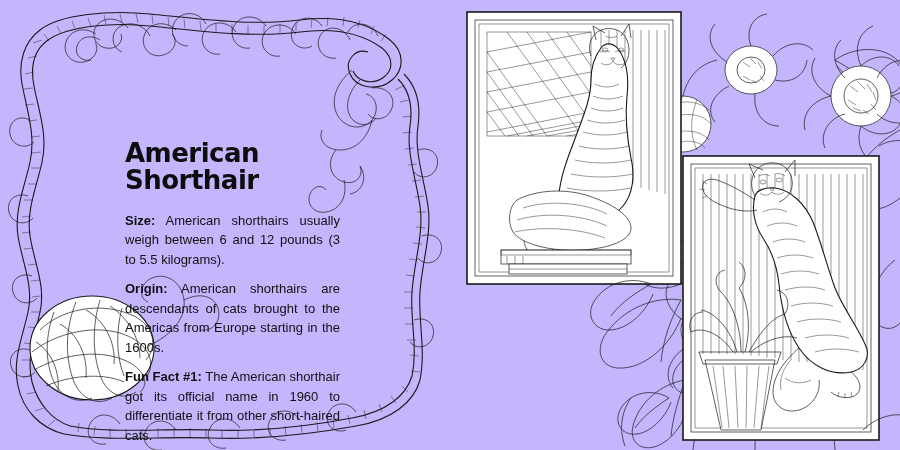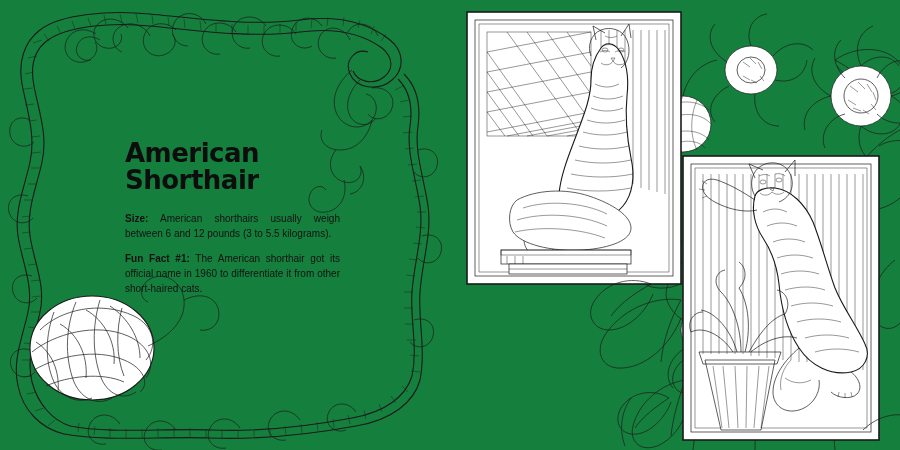--- a/index.html
+++ b/index.html
@@ -11,21 +11,21 @@
     width: 900px;
     height: 450px;
     overflow: hidden;
     font-family: "Liberation Sans", sans-serif;
     color: #111;
   }
   .page {
     position: relative;
     width: 900px;
     height: 450px;
-    background: #15803d;
+    background: #c4b5fd;
   }
   
   .left-page {
     position: absolute;
     left: 0;
     top: 0;
     width: 455px;
     height: 450px;
     overflow: hidden;
   }
@@ -45,21 +45,21 @@
   .breed-title {
     font-family: "DejaVu Sans", sans-serif;
     font-weight: bold;
     font-size: 26px;
     letter-spacing: -0.5px;
     line-height: 1.05;
     margin: 0 0 16px 0;
     color: #0d0d0d;
   }
   .fact {
-    font-size: 10px;
+    font-size: 13px;
     line-height: 1.5;
     margin: 0 0 10px 0;
     text-align: justify;
     color: #111;
   }
   .fact .lead {
     font-weight: bold;
   }
   .fact .ital {
     font-style: italic;
@@ -214,20 +214,23 @@
       </svg>
     </div>
 
     <div class="text-block">
       <h1 class="breed-title">American Shorthair</h1>
 
       <p class="fact">
         <span class="lead">Size:</span><span> American shorthairs usually weigh between 6 and 12 pounds (3 to 5.5 kilograms).</span>
       </p>
 
+      <p class="fact">
+        <span class="lead">Origin:</span><span> American shorthairs are descendants of cats brought to the Americas from Europe starting in the 1600s.</span>
+      </p>
 
       <p class="fact">
         <span class="lead">Fun Fact #1:</span><span> The American shorthair got its official name in 1960 to differentiate it from other short-haired cats.</span>
       </p>
 
     </div>
   </div>
 
   <div class="gutter"></div>
 

